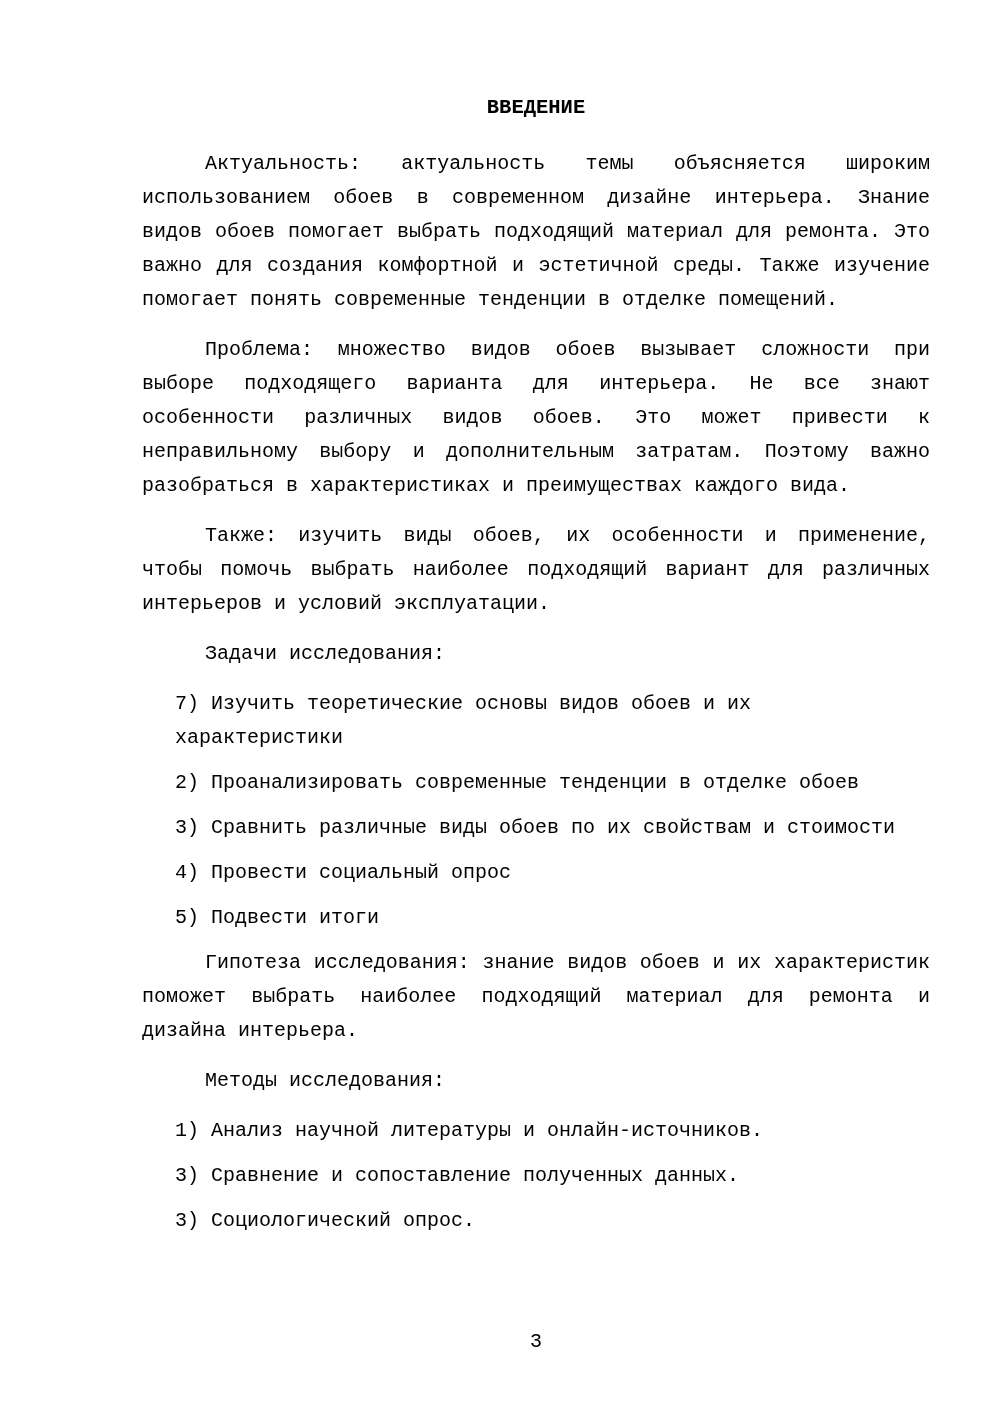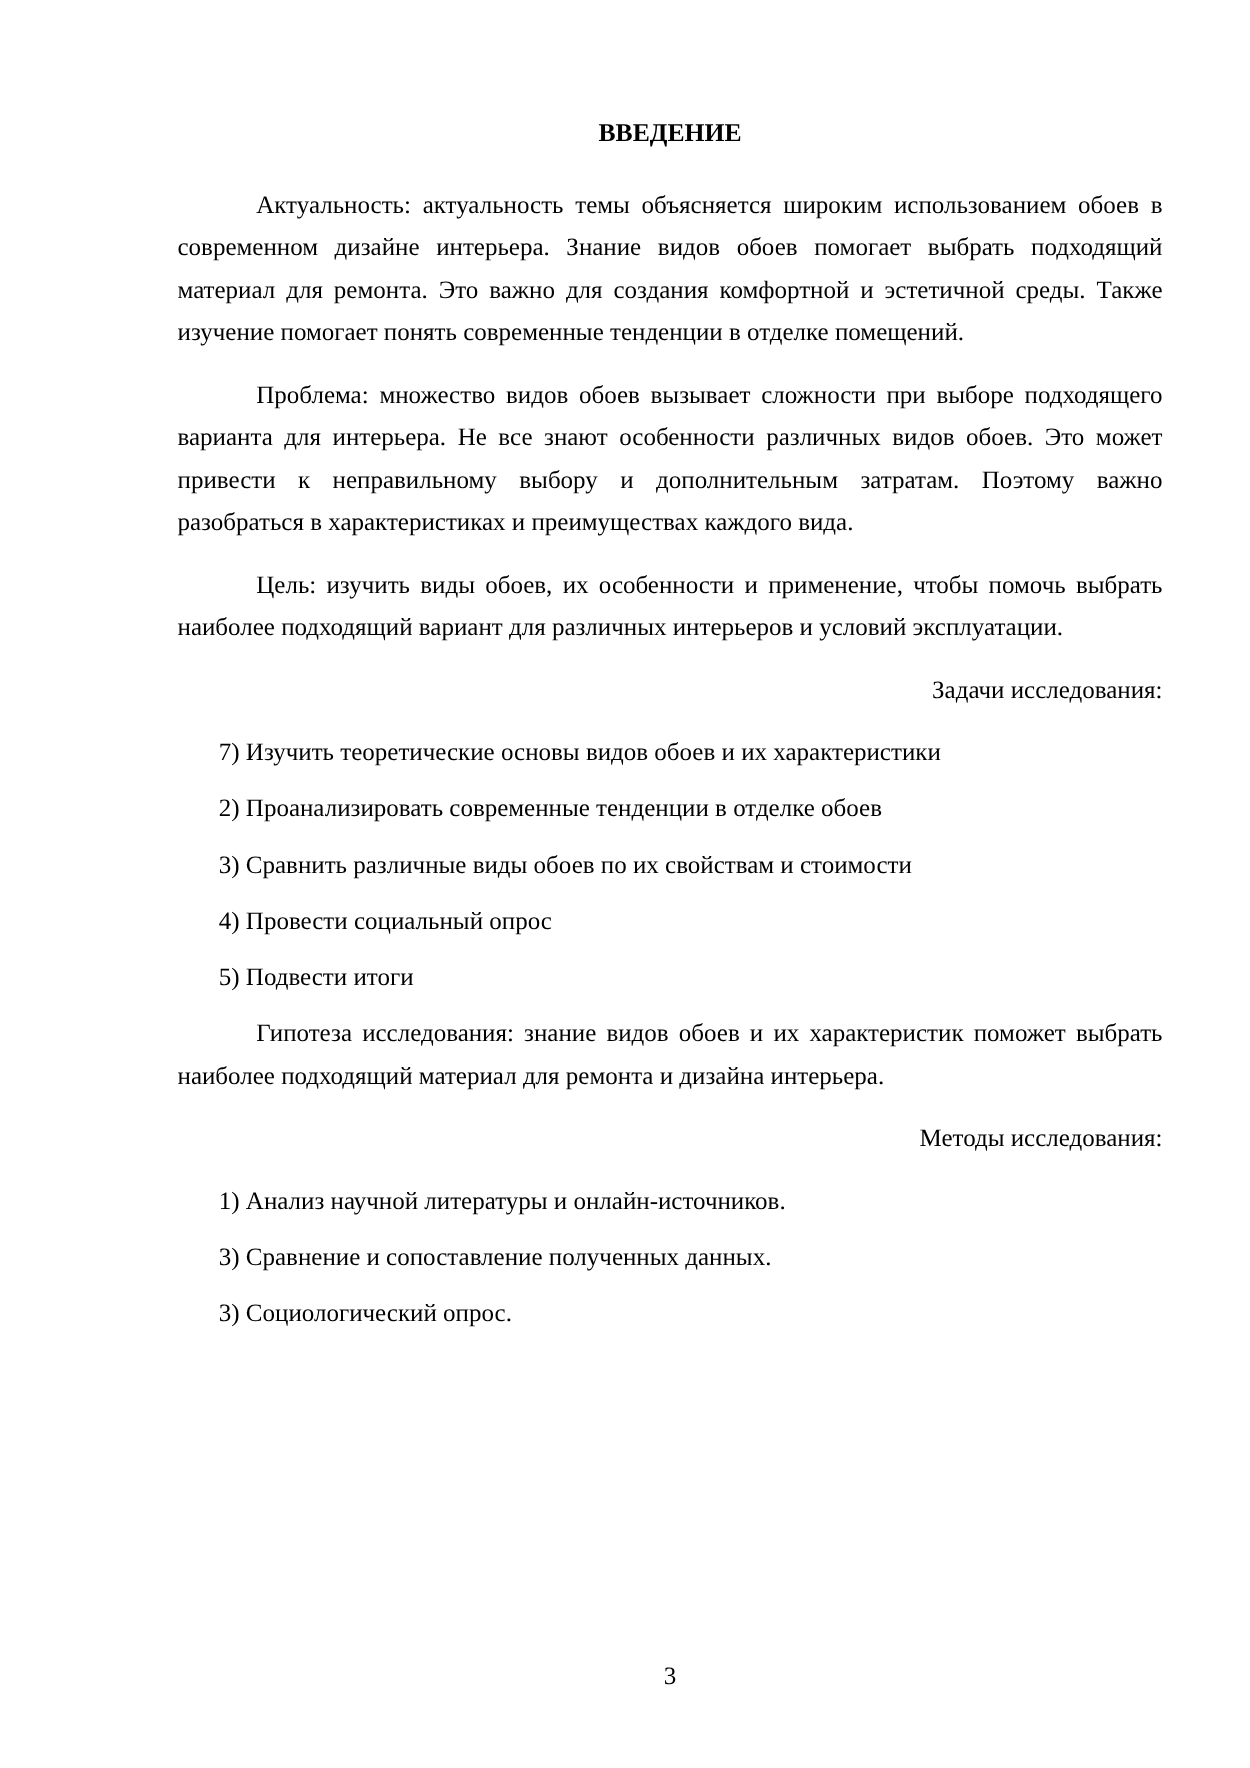--- a/index.html
+++ b/index.html
@@ -7,39 +7,39 @@
     padding: 0;
     background: #ffffff;
   }
   .page {
     position: relative;
     width: 1000px;
     height: 1414px;
     box-sizing: border-box;
     background: #ffffff;
     color: #000000;
-    font-family: Liberation Serif, serif;
+    font-family: Liberation Mono, monospace;
     font-size: 20px;
     padding: 96px 70px 0 142px;
     overflow: hidden;
   }
   .doc-title {
     text-align: center;
     font-weight: bold;
     font-size: 20.5px;
     margin: 0 0 28px 0;
   }
   .para {
     text-align: justify;
     text-indent: 63px;
     line-height: 34px;
     margin: 0 0 16px 0;
   }
   .para.single {
-    text-align: right;
+    text-align: left;
     margin-top: 12px;
   }
   .list-item {
     text-align: left;
     line-height: 34px;
     margin: 0 0 11px 0;
     padding-left: 33px;
   }
   .list-block {
     margin: 0 0 5px 0;
@@ -57,21 +57,21 @@
 <body>
 
 <div class="page">
 
   <h1 class="doc-title">ВВЕДЕНИЕ</h1>
 
   <p class="para">Актуальность: актуальность темы объясняется широким использованием обоев в современном дизайне интерьера. Знание видов обоев помогает выбрать подходящий материал для ремонта. Это важно для создания комфортной и эстетичной среды. Также изучение помогает понять современные тенденции в отделке помещений.</p>
 
   <p class="para">Проблема: множество видов обоев вызывает сложности при выборе подходящего варианта для интерьера. Не все знают особенности различных видов обоев. Это может привести к неправильному выбору и дополнительным затратам. Поэтому важно разобраться в характеристиках и преимуществах каждого вида.</p>
 
-  <p class="para">Цель: изучить виды обоев, их особенности и применение, чтобы помочь выбрать наиболее подходящий вариант для различных интерьеров и условий эксплуатации.</p>
+  <p class="para">Также: изучить виды обоев, их особенности и применение, чтобы помочь выбрать наиболее подходящий вариант для различных интерьеров и условий эксплуатации.</p>
 
   <p class="para single">Задачи исследования:</p>
 
   <div class="list-block">
     <div class="list-item">7) Изучить теоретические основы видов обоев и их характеристики</div>
     <div class="list-item">2) Проанализировать современные тенденции в отделке обоев</div>
     <div class="list-item">3) Сравнить различные виды обоев по их свойствам и стоимости</div>
     <div class="list-item">4) Провести социальный опрос</div>
     <div class="list-item">5) Подвести итоги</div>
   </div>

